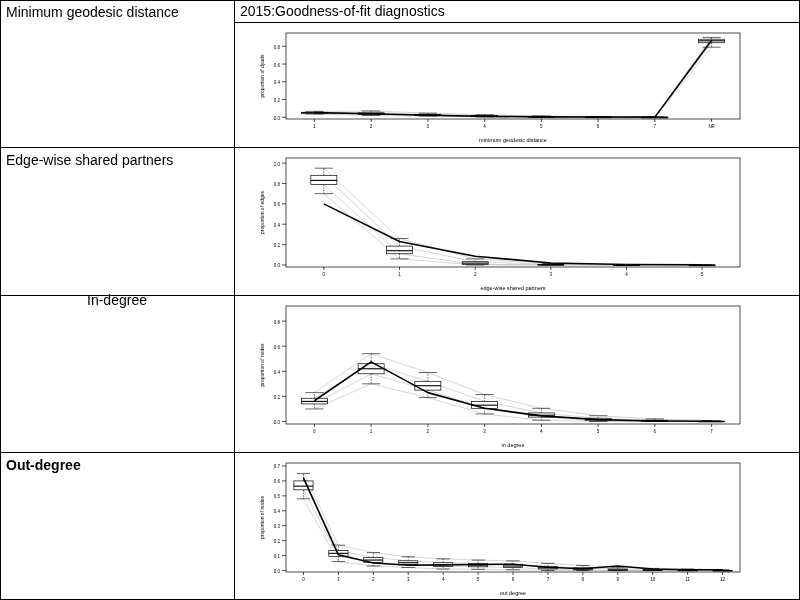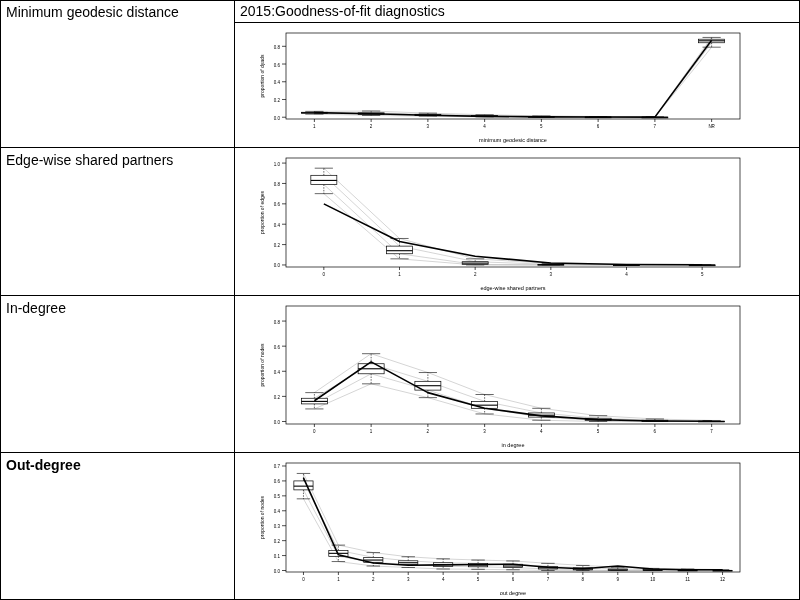--- a/index.html
+++ b/index.html
@@ -67,21 +67,21 @@
   <div class="hdivider" style="top:295px;"></div>
   <div class="hdivider" style="top:452px;"></div>
   <div class="hdivider" style="top:22px;left:234px;width:566px;"></div>
 
   <div class="title-bar">
     <span>2015:Goodness-of-fit diagnostics</span>
   </div>
 
   <div class="row-label" style="top:4px;">Minimum geodesic distance</div>
   <div class="row-label" style="top:152px;">Edge-wise shared partners</div>
-  <div class="row-label" style="top:300px;">In-degree</div>
+  <div class="row-label" style="top:292px;text-align:center;">In-degree</div>
   <div class="row-label" style="top:457px;font-weight:bold;">Out-degree</div>
 
   <div class="panel" id="panel0" style="top:23px;height:124px;">
       <svg width="566" height="124" class="plot-svg">
         <rect x="52" y="10" width="454" height="86" fill="none" stroke="#000" stroke-width="0.7"></rect>
         <line x1="48" y1="94.22680412371135" x2="52" y2="94.22680412371135" stroke="#000" stroke-width="0.7"></line>
         <text x="46" y="96.72680412371135" text-anchor="end" font-size="4.5" fill="#000">0.0</text>
         <line x1="48" y1="76.49484536082474" x2="52" y2="76.49484536082474" stroke="#000" stroke-width="0.7"></line>
         <text x="46" y="78.99484536082474" text-anchor="end" font-size="4.5" fill="#000">0.2</text>
         <line x1="48" y1="58.76288659793814" x2="52" y2="58.76288659793814" stroke="#000" stroke-width="0.7"></line>

